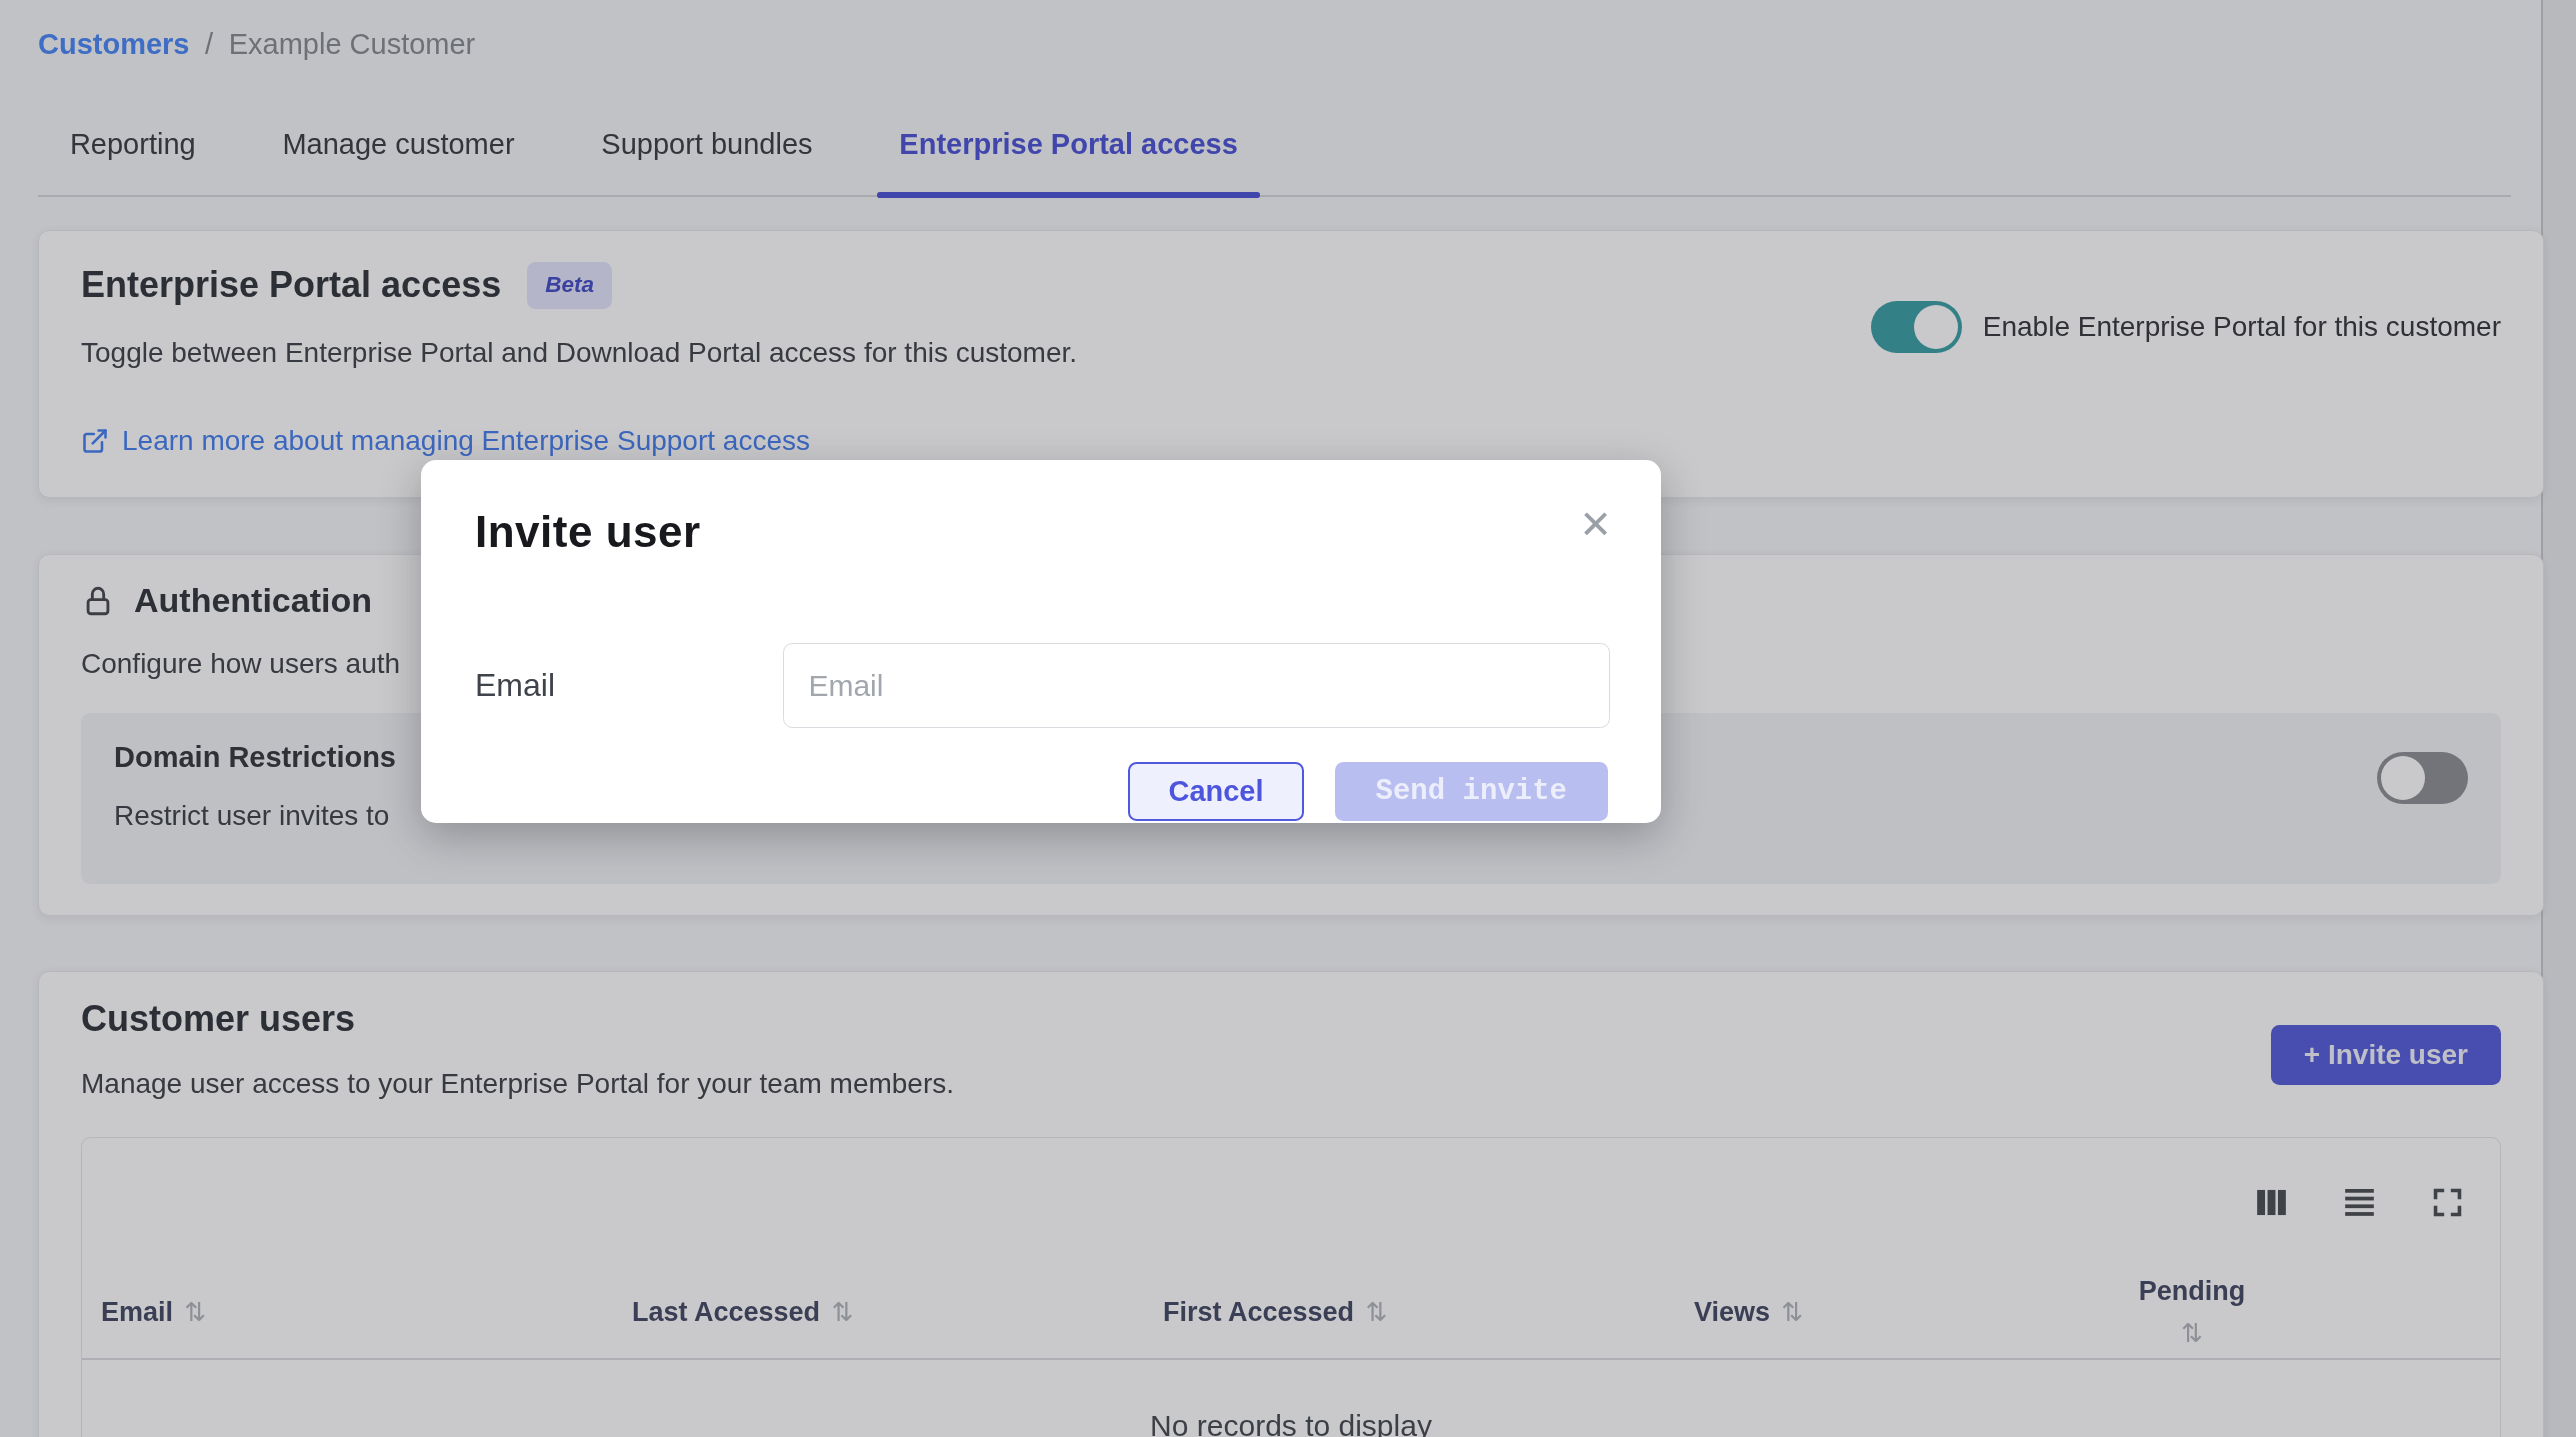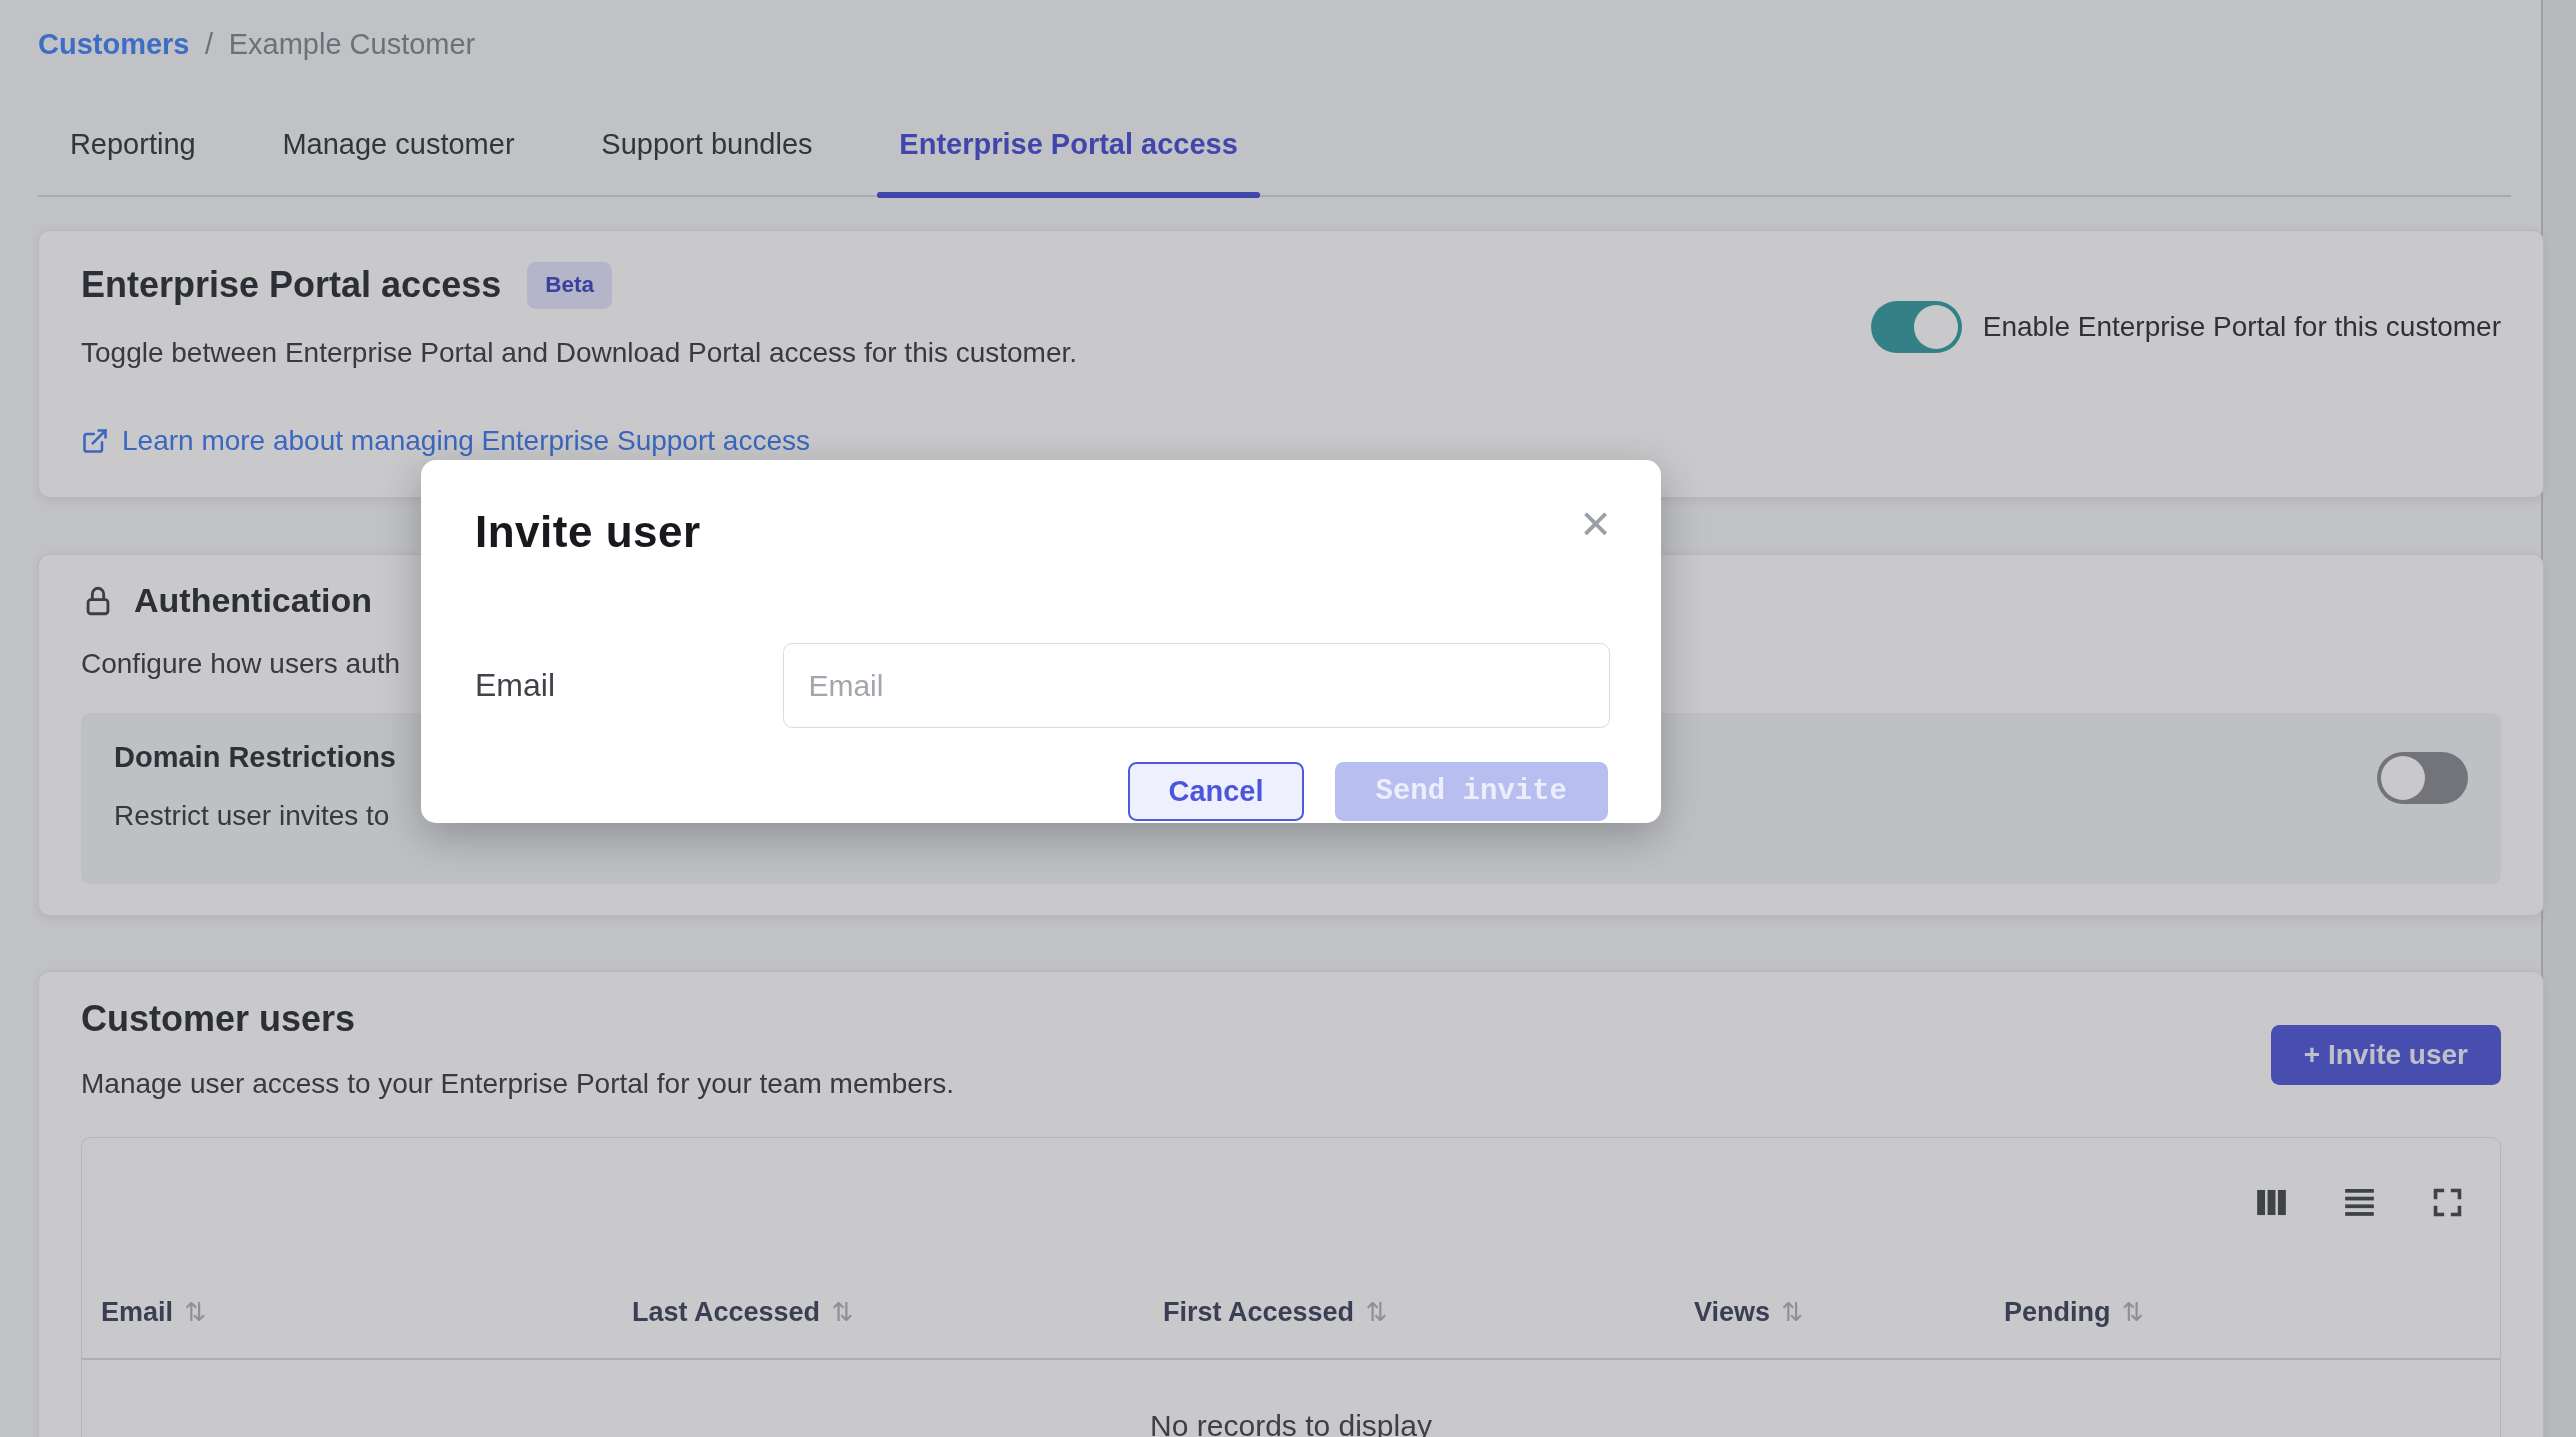--- a/index.html
+++ b/index.html
@@ -43,21 +43,21 @@
     box-shadow: 0 2.8px 9.4px rgba(30,33,40,0.07);
   }
   .card-portal { top: 230px; height: 268px; padding: 31px 42px; }
   .card-auth { top: 554px; height: 362px; padding: 26px 42px; }
   .card-users { top: 971px; height: 1315px; padding: 26px 42px; }
 
   .card-title-row { display: flex; align-items: center; }
   .card-title { font-size: 36px; font-weight: 600; color: #363a40; }
   .beta-badge {
     margin-left: 26px; background: #e4e6fb; color: #4a51c8;
-    font-size: 22.5px; font-weight: 600; padding: 10.3px 18px; border-radius: 8.5px;
+    font-size: 22.5px; font-weight: 600; padding: 10.3px 18px; border-radius: 8.5px; font-style: italic;
   }
   .card-desc { margin-top: 28px; font-size: 28px; color: #45484e; }
   .learn-link {
     position: absolute; left: 42px; top: 194px;
     display: flex; align-items: center; gap: 13px;
     color: #4a82ef; font-size: 28px; font-weight: 500; cursor: pointer;
   }
   .learn-link svg { display: block; }
 
   
@@ -102,21 +102,21 @@
   }
   .tool-btn { width: 45px; height: 45px; display: flex; align-items: center; justify-content: center; cursor: pointer; }
   .table-header {
     height: 94px; display: flex; align-items: center;
     border-bottom: 2.8px solid #dcdee2;
   }
   .th { display: flex; align-items: center; gap: 11.3px; padding-left: 19px; flex: none; }
   .th-label { font-size: 27px; font-weight: 700; color: #4a4f68; cursor: pointer; }
   .sort-icon { font-size: 26px; color: #b4b7bd; font-family: "DejaVu Sans", sans-serif; cursor: pointer; }
   .col-0 { width: 531px; } .col-1 { width: 531px; } .col-2 { width: 531px; }
-  .col-3 { width: 310px; } .col-4 { width: 395px; }
+  .col-3 { width: 310px; } .col-4 { width: 395px; flex-direction: column; }
   .empty-row { margin-top: 49px; text-align: center; font-size: 30px; color: #4b4f55; }
 
   
   .dim-overlay { position: absolute; inset: 0; background: rgba(10,11,16,0.22); z-index: 10; }
   .modal {
     position: absolute; left: 421px; top: 460px; width: 1240px; height: 363px;
     background: #ffffff; border-radius: 15px; z-index: 20;
     box-shadow: 0 13px 43px rgba(15,17,26,0.28);
     padding: 47px 54px;
   }

